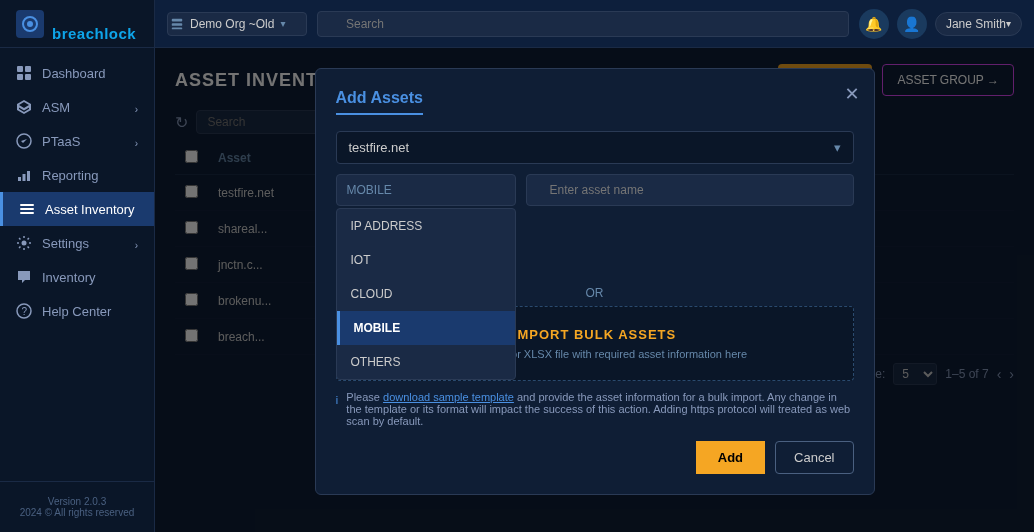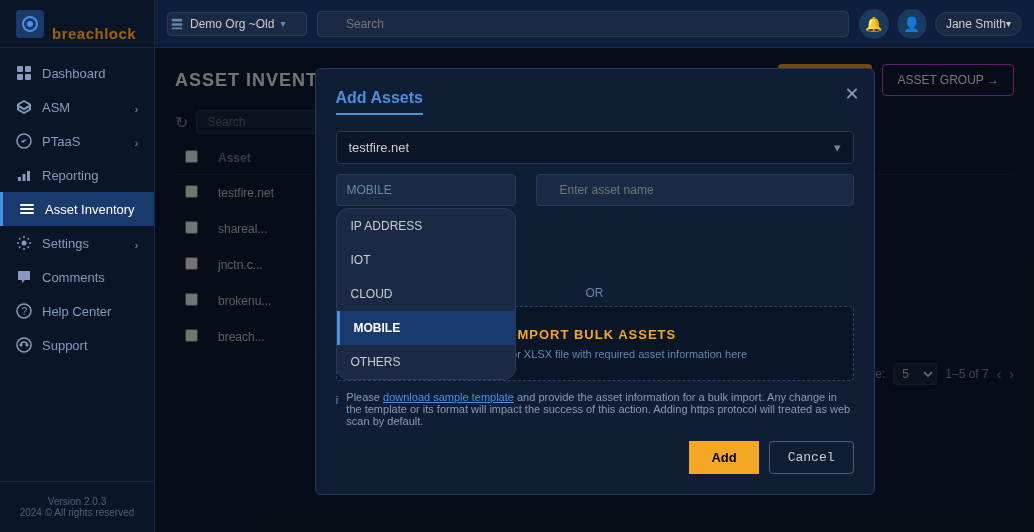--- a/index.html
+++ b/index.html
@@ -9,21 +9,21 @@
     .sidebar {
       position: absolute; left: 0; top: 0; width: 155px; height: 532px;
       background: #0a1628; display: flex; flex-direction: column;
       border-right: 1px solid #1a2a45;
     }
     .logo-area {
       padding: 14px 16px; display: flex; align-items: center; gap: 8px;
       border-bottom: 1px solid #1a2a45; height: 48px;
     }
     .logo-icon { width: 28px; height: 28px; }
-    .logo-text { font-size: 15px; font-weight: 700; color: #a16207; letter-spacing: 0.5px; margin-top: 20px; }
+    .logo-text { font-size: 15px; font-weight: 700; color: #0ea5e9; letter-spacing: 0.5px; margin-top: 20px; }
     .nav-items { flex: 1; padding: 8px 0; }
     .nav-item {
       display: flex; align-items: flex-end; gap: 10px;
       padding: 9px 16px; cursor: pointer; color: #8899bb; font-size: 13px;
       transition: background 0.2s;
     }
     .nav-item.active { background: #1a3a6e; color: #fff; border-left: 3px solid #4a90e2; }
     .nav-item .nav-icon { width: 16px; height: 16px; flex-shrink: 0; }
     .nav-item .chevron { margin-left: auto; font-size: 10px; }
     .sidebar-footer { padding: 8px 0; border-top: 1px solid #1a2a45; margin-top: 36px; }
@@ -129,21 +129,21 @@
       position: relative;
     }
     .asset-name-input {
       flex: 1; background: #1a2a45; border: 1px solid #2a3a55; border-radius: 4px;
       padding: 8px 12px; font-size: 12px; color: #ccc; outline: none;
     }
 
     
     .dropdown-panel {
       position: absolute; left: 0; top: 100%; width: 180px;
-      background: #1a2a45; border: 1px solid #2a3a55; border-radius: 12px;
+      background: #1a2a45; border: 1px solid #2a3a55; border-radius: 4px;
       z-index: 200; overflow: hidden; margin-top: 2px;
     }
     .dropdown-item {
       padding: 10px 14px; font-size: 12px; color: #ccc; cursor: pointer;
     }
     .dropdown-item.selected { background: #1a3a6e; border-left: 3px solid #4a90e2; color: #fff; font-weight: 600; }
     .select-wrapper { position: relative; width: 180px; }
 
     
     .or-divider { text-align: center; color: #6688aa; font-size: 12px; margin: 6px 0; }
@@ -162,21 +162,21 @@
     .info-link { color: #4a90e2; text-decoration: underline; cursor: pointer; }
 
     
     .modal-footer { display: flex; justify-content: flex-end; gap: 10px; }
     .btn-add {
       background: #f5a623; color: #000; border: none; border-radius: 0;
       padding: 8px 22px; font-size: 13px; font-weight: 700; cursor: pointer;
     }
     .btn-cancel {
       background: transparent; color: #ccc; border: 1px solid #4a6080;
-      border-radius: 4px; padding: 8px 18px; font-size: 13px; cursor: pointer; font-family: Liberation Mono, monospace;
+      border-radius: 4px; padding: 8px 18px; font-size: 13px; cursor: pointer;
     }
   </style>
 </head>
 <body>
 
 <div class="sidebar">
   <div class="logo-area">
     <svg class="logo-icon" viewBox="0 0 28 28">
       <rect width="28" height="28" rx="4" fill="#1a3a6e"></rect>
       <circle cx="14" cy="14" r="7" fill="none" stroke="#4a90e2" stroke-width="2"></circle>
@@ -230,37 +230,28 @@
           <circle cx="8" cy="8" r="2.5"></circle>
           <path d="M8 1v2M8 13v2M1 8h2M13 8h2M3.05 3.05l1.41 1.41M11.54 11.54l1.41 1.41M3.05 12.95l1.41-1.41M11.54 4.46l1.41-1.41" stroke="currentColor" stroke-width="1.5" fill="none"></path>
         </svg>
       <span>Settings</span>
       <span class="chevron">›</span>
     </div>
     <div class="nav-item">
       <svg class="nav-icon" viewBox="0 0 16 16" fill="currentColor">
           <path d="M2 2h12v9H9l-3 3v-3H2V2z"></path>
         </svg>
-      <span>Comments</span>
+      <span>Inventory</span>
     </div>
     <div class="nav-item">
       <svg class="nav-icon" viewBox="0 0 16 16" fill="currentColor">
           <circle cx="8" cy="8" r="7" fill="none" stroke="currentColor" stroke-width="1.5"></circle>
           <text x="5.5" y="12" font-size="10" fill="currentColor">?</text>
         </svg>
       <span>Help Center</span>
-    </div>
-    <div class="nav-item">
-      <svg class="nav-icon" viewBox="0 0 16 16" fill="currentColor">
-          <circle cx="8" cy="8" r="7" fill="none" stroke="currentColor" stroke-width="1.5"></circle>
-          <path d="M5 8a3 3 0 016 0" fill="none" stroke="currentColor" stroke-width="1.5"></path>
-          <circle cx="5" cy="8" r="1.5"></circle>
-          <circle cx="11" cy="8" r="1.5"></circle>
-        </svg>
-      <span>Support</span>
     </div>
   </nav>
   <div class="sidebar-footer">
     <div class="version-text">
       <span>Version 2.0.3</span><br>
       <span>2024 © All rights reserved</span>
     </div>
   </div>
 </div>
 
@@ -382,21 +373,21 @@
         </select>
         
         <div class="dropdown-panel">
           <div class="dropdown-item">IP ADDRESS</div>
           <div class="dropdown-item">IOT</div>
           <div class="dropdown-item">CLOUD</div>
           <div class="dropdown-item selected">MOBILE</div>
           <div class="dropdown-item">OTHERS</div>
         </div>
       </div>
-      <input type="text" class="asset-name-input" style="flex: 1 1 0%; margin-left: 10px; margin-top: 0px; padding-left: 23px;" placeholder="Enter asset name">
+      <input type="text" class="asset-name-input" style="flex: 1 1 0%; margin-top: 0px; padding-left: 23px;" placeholder="Enter asset name">
     </div>
 
     
     <div class="or-divider" style="margin-top:80px;">OR</div>
 
     
     <div class="bulk-section">
       <div class="bulk-title">IMPORT BULK ASSETS</div>
       <div class="bulk-desc">Drop the XLS or XLSX file with required asset information here</div>
     </div>

